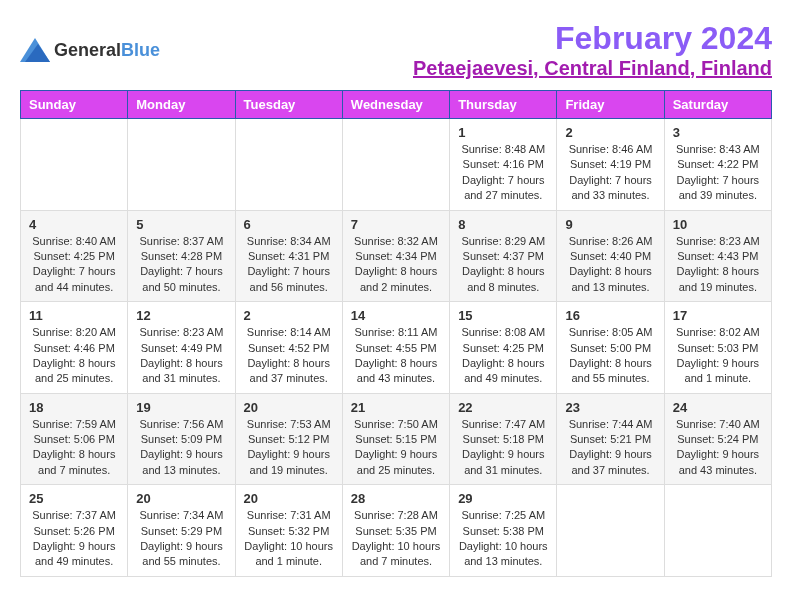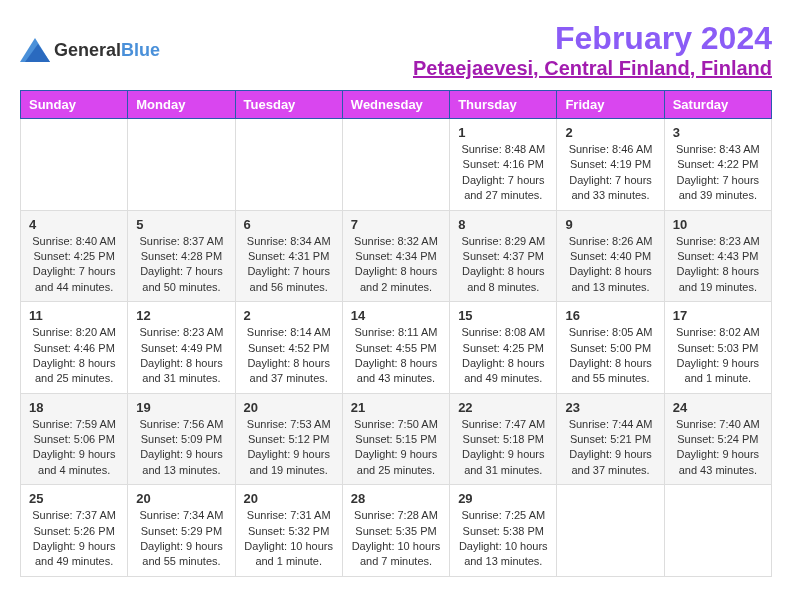--- a/index.html
+++ b/index.html
@@ -269,21 +269,21 @@
             <div>Daylight: 9 hours and 1 minute.</div>
           </div>
         </td>
       </tr>
       <tr>
         <td>
           <span class="day-number">18</span>
           <div class="cell-content">
             <div>Sunrise: 7:59 AM</div>
             <div>Sunset: 5:06 PM</div>
-            <div>Daylight: 9 hours and 4 minutes.</div>
+            <div>Daylight: 8 hours and 7 minutes.</div>
           </div>
         </td>
         <td>
           <span class="day-number">19</span>
           <div class="cell-content">
             <div>Sunrise: 7:56 AM</div>
             <div>Sunset: 5:09 PM</div>
             <div>Daylight: 9 hours and 13 minutes.</div>
           </div>
         </td>

